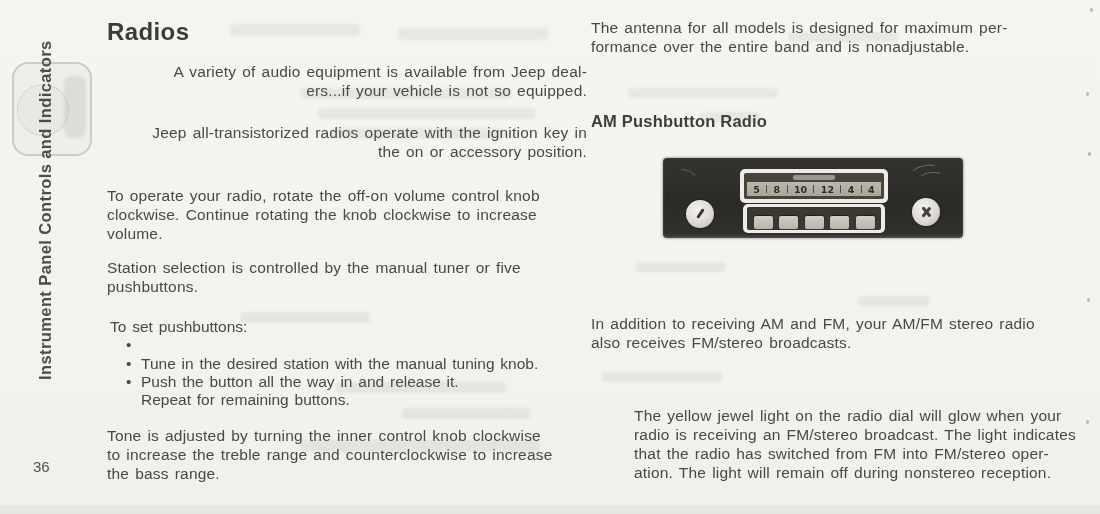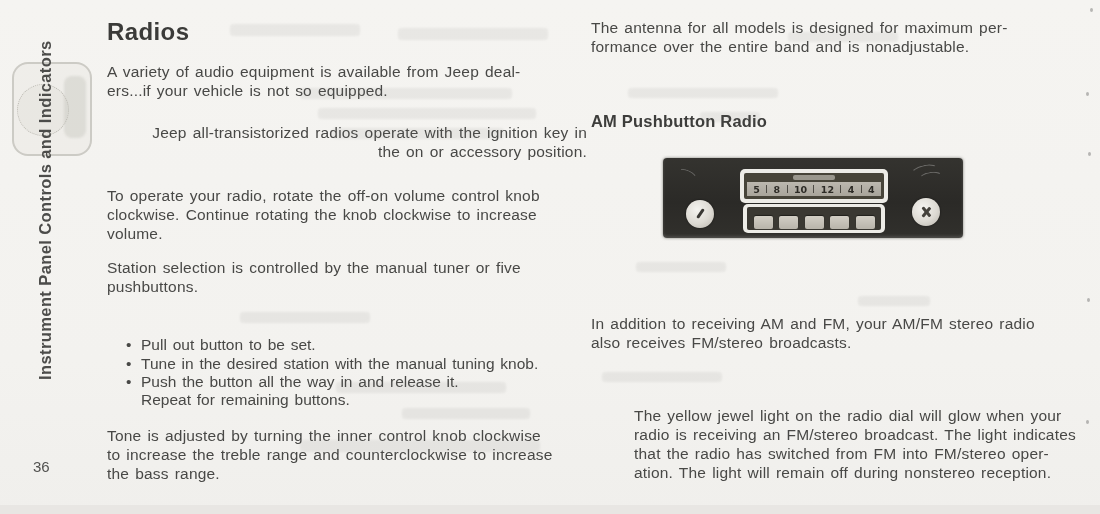--- a/index.html
+++ b/index.html
@@ -194,34 +194,34 @@
 <div class="page">
 
   <div class="watermark">
     <div class="wm-circle"></div>
     <div class="wm-blob"></div>
   </div>
   <div class="sidebar-label">Instrument Panel Controls and Indicators</div>
   <div class="page-number">36</div>
 
   <div class="page-title">Radios</div>
-  <div class="para" style="left:107px; top:62px;">A variety of audio equipment is available from Jeep deal-
+  <div class="para" style="left:107px; top:62px;text-align:right;">A variety of audio equipment is available from Jeep deal-
 ers...if your vehicle is not so equipped.</div>
   <div class="para" style="left:107px; top:123px;text-align:right;">Jeep all-transistorized radios operate with the ignition key in
 the on or accessory position.</div>
   <div class="para" style="left:107px; top:186px;">To operate your radio, rotate the off-on volume control knob
 clockwise. Continue rotating the knob clockwise to increase
 volume.</div>
   <div class="para" style="left:107px; top:258px;">Station selection is controlled by the manual tuner or five
 pushbuttons.</div>
 
+  <div class="pb-intro">To set pushbuttons:</div>
   <div class="pb-list">
     <div class="pb-row">
       <span class="pb-dot">•</span>
-      <span>Pull out button to be set.</span>
     </div>
     <div class="pb-row">
       <span class="pb-dot">•</span>
       <span>Tune in the desired station with the manual tuning knob.</span>
     </div>
     <div class="pb-row">
       <span class="pb-dot">•</span>
       <span>Push the button all the way in and release it.</span>
     </div>
   </div>

